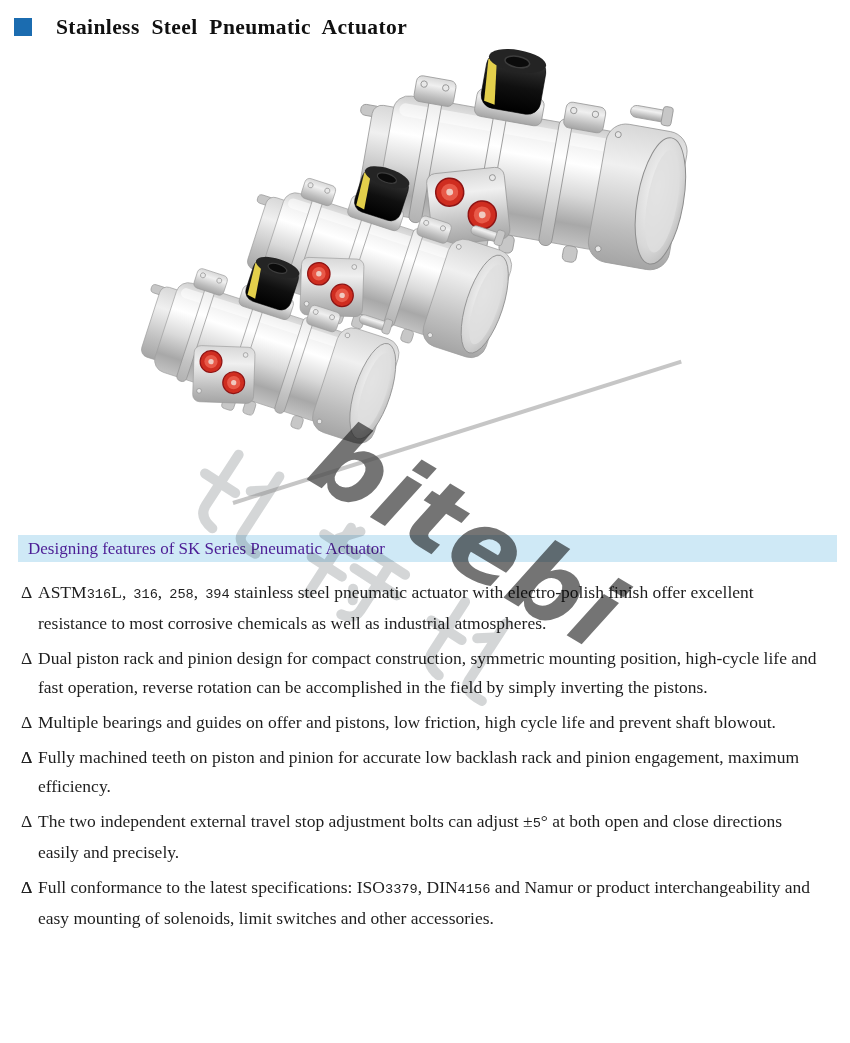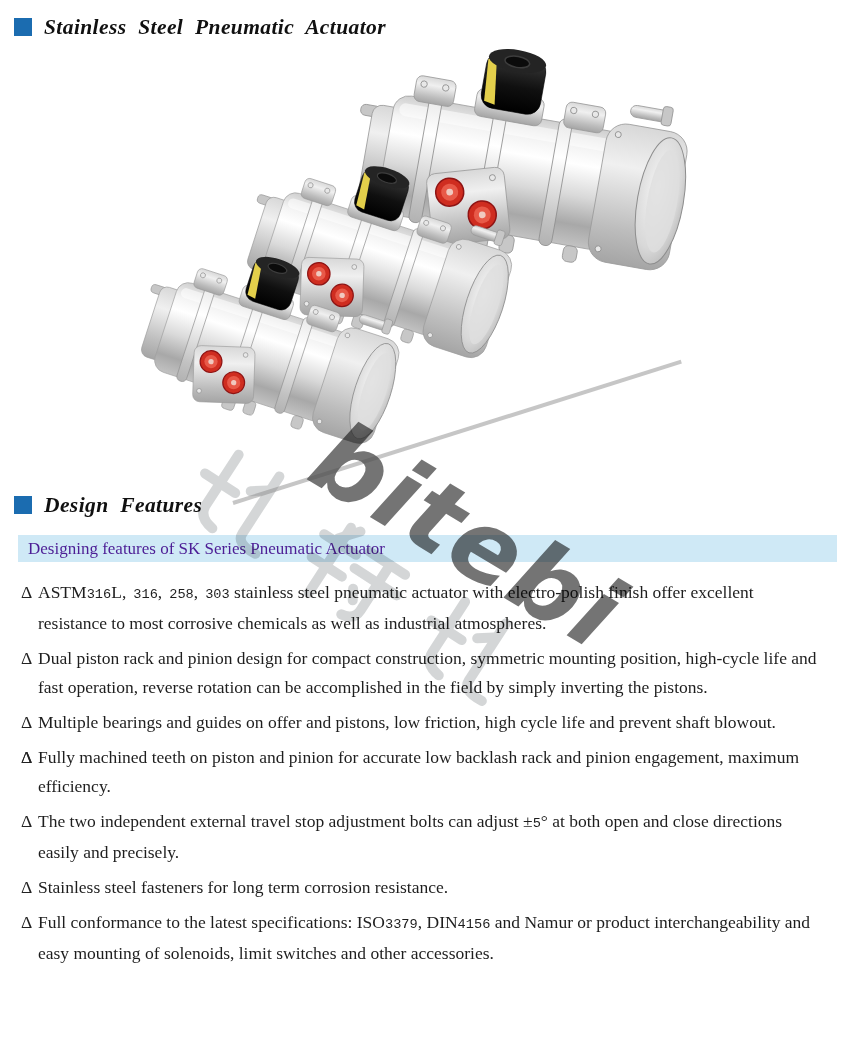--- a/index.html
+++ b/index.html
@@ -3,21 +3,21 @@
 <meta charset="utf-8">
 <style>
   html,body { margin:0; padding:0; background:#ffffff; }
   .page {
     position:relative; width:850px; height:1043px; margin:0 auto;
     background:#ffffff; overflow:hidden;
     font-family:"Liberation Serif", serif;
   }
 
   
-  .sec-header { position:absolute; left:14px; display:flex; align-items:flex-start; gap:12px; z-index:2;font-style:italic; }
+  .sec-header { position:absolute; left:14px; display:flex; align-items:flex-start; gap:24px; z-index:2; }
   .sec-header.first { top:15px; }
   .sec-header.design { top:493px; }
   .bullet-square { width:18px; height:18px; background:#1b6cb0; margin-top:3px; flex:0 0 auto; }
   .sec-title { margin:0; font-weight:bold; font-size:21.5px; line-height:24px;
     color:#101010; letter-spacing:0.4px; word-spacing:6px; font-family:"Liberation Serif", serif; }
 
   
   .product-figure { position:absolute; left:0; top:48px; width:850px; height:455px; margin:0; z-index:1; }
   .product-figure svg { display:block; }
   .m1 { fill:url(#gMetal);  stroke:#9f9f9f; stroke-width:0.8; }
@@ -183,33 +183,29 @@
       </defs>
       <use href="#wm-bi" x="0"></use>
       <use href="#wm-te" x="135"></use>
       <use href="#wm-bi" x="270"></use>
     </svg>
 
     <span class="wm-line"></span>
     <span class="wm-latin">bitebi</span>
   </div>
 
-  <header class="sec-header design">
-    <span class="bullet-square"></span>
-    <h2 class="sec-title">Design Features</h2>
-  </header>
 
   <div class="banner">
     <span>Designing features of SK Series Pneumatic Actuator</span>
   </div>
 
   <ul class="features">
     <li class="feature">
       <span class="delta">Δ</span>
-      <span class="ftext shrink-digits">ASTM<span class="dg">316</span>L<span class="ideo">,</span><span class="dg">316</span><span class="ideo">,</span><span class="dg">258</span><span class="ideo">,</span><span class="dg">303</span> stainless steel pneumatic actuator with electro-polish finish offer excellent resistance to most corrosive chemicals as well as industrial atmospheres.</span>
+      <span class="ftext shrink-digits">ASTM<span class="dg">316</span>L<span class="ideo">,</span><span class="dg">316</span><span class="ideo">,</span><span class="dg">258</span><span class="ideo">,</span><span class="dg">394</span> stainless steel pneumatic actuator with electro-polish finish offer excellent resistance to most corrosive chemicals as well as industrial atmospheres.</span>
     </li>
     <li class="feature">
       <span class="delta">Δ</span>
       <span class="ftext shrink-digits">Dual piston rack and pinion design for compact construction, symmetric mounting position, high-cycle life and fast operation, reverse rotation can be accomplished in the field by simply inverting the pistons.</span>
     </li>
     <li class="feature">
       <span class="delta">Δ</span>
       <span class="ftext shrink-digits">Multiple bearings and guides on offer and pistons, low friction, high cycle life and prevent shaft blowout.</span>
     </li>
     <li class="feature">
@@ -218,21 +214,20 @@
     <li class="feature">
       <span class="delta">Δ</span>
       <span class="ftext shrink-digits">Fully machined teeth on piston and pinion for accurate low backlash rack and pinion engagement, maximum efficiency.</span>
     </li>
     <li class="feature">
       <span class="delta">Δ</span>
       <span class="ftext shrink-digits">The two independent external travel stop adjustment bolts can adjust ±<span class="dg">5</span>° at both open and close directions easily and precisely.</span>
     </li>
     <li class="feature">
       <span class="delta">Δ</span>
-      <span class="ftext shrink-digits">Stainless steel fasteners for long term corrosion resistance.</span>
     </li>
     <li class="feature">
       <span class="delta">Δ</span>
       <span class="ftext shrink-digits">Full conformance to the latest specifications: ISO<span class="dg">3379</span>, DIN<span class="dg">4156</span> and Namur or product interchangeability and easy mounting of solenoids, limit switches and other accessories.</span>
     </li>
   </ul>
 
 </div>
 
 </body></html>

